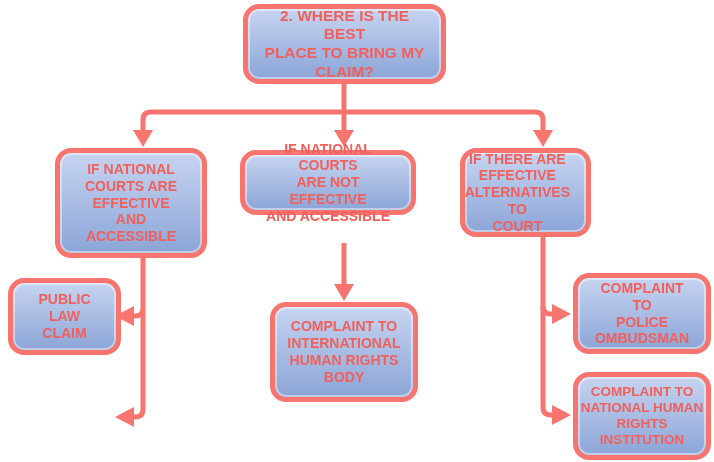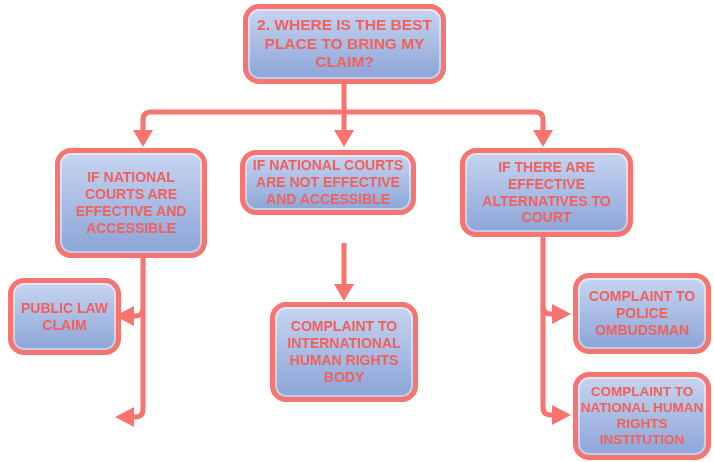--- a/index.html
+++ b/index.html
@@ -39,26 +39,26 @@
     box-shadow: inset 0 0 0 2px rgba(255,255,255,0.45);
     color: var(--text, #F2605C);
     font-weight: bold;
     display: flex;
     align-items: center;
     justify-content: center;
     text-align: center;
     line-height: 1.2;
     white-space: pre-line;
     font-size: 14px;
-    padding: 0 4px;
+    padding: 0 16px;
   }
   .node-root            { left:243px; top:4px;   width:203px; height:80px; font-size:15.5px; }
   .node-courts-effective{ left:55px;  top:148px; width:152px; height:110px; }
   .node-courts-not-effective { left:240px; top:150px; width:176px; height:65px;border-radius:16px; }
-  .node-alternatives    { left:460px; top:148px; width:173px; height:89px; }
+  .node-alternatives    { left:460px; top:148px; width:131px; height:89px;justify-content:flex-end; }
   .node-public-law-claim{ left:8px;   top:278px; width:113px; height:77px; }
   .node-civil-claim     { left:0px;   top:383px; width:113px; height:69px; }
   .node-intl-body       { left:270px; top:302px; width:148px; height:100px; }
   .node-police-ombudsman{ left:573px; top:273px; width:138px; height:81px; }
   .node-nhri            { left:573px; top:372px; width:138px; height:88px; font-size:13.5px; padding:0 1px; }
 </style>
 </head>
 <body>
 
 <div class="canvas">

